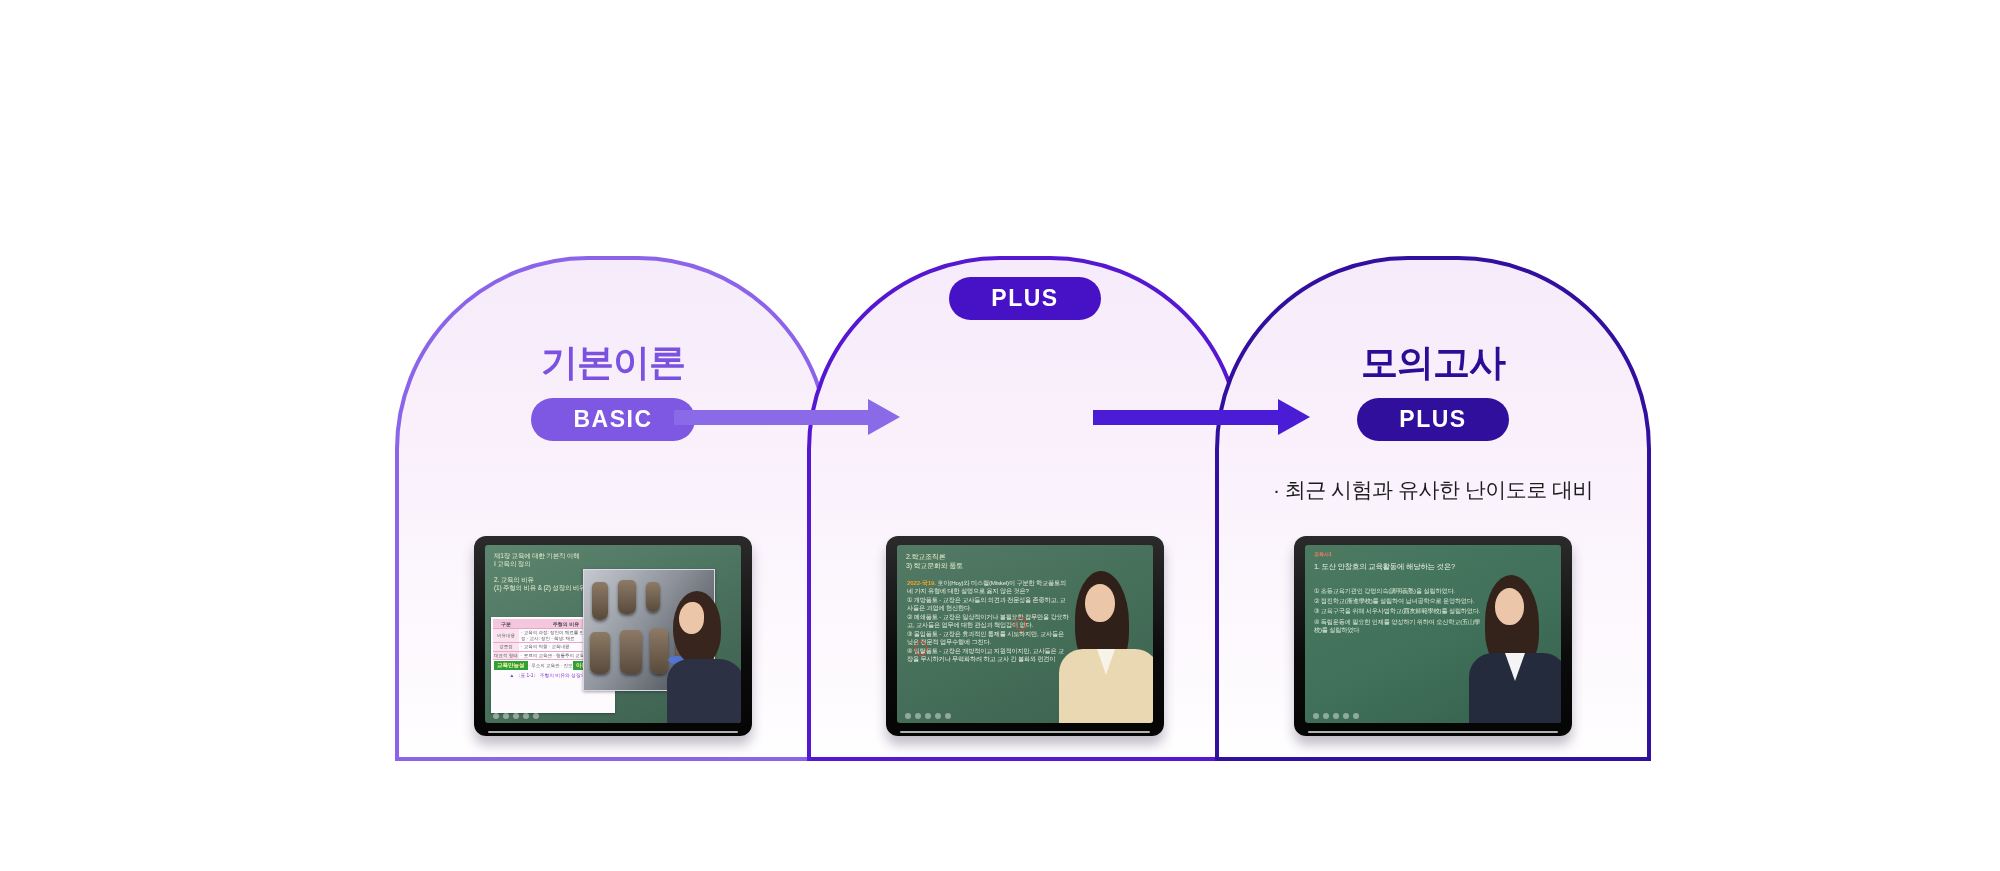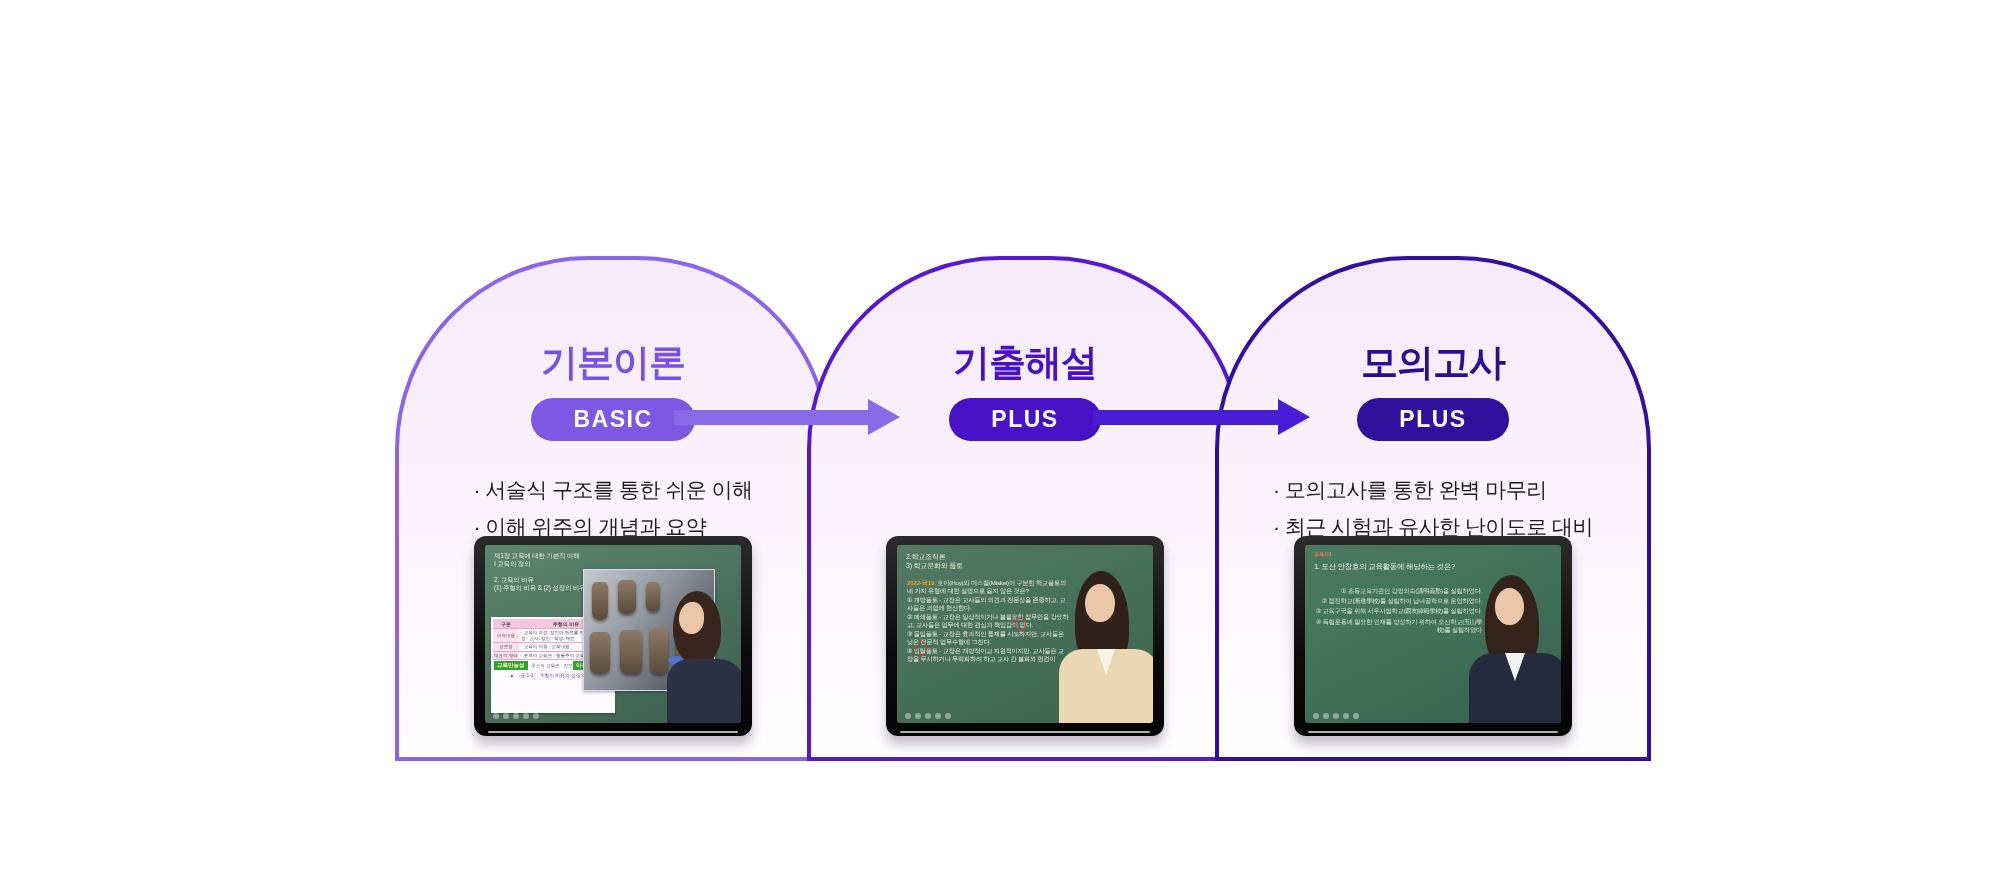--- a/index.html
+++ b/index.html
@@ -45,21 +45,21 @@
           width:278px;height:200px;z-index:2;}
   .bezel{position:absolute;inset:0;border-radius:12px;
          background:linear-gradient(180deg,#2b2b2b 0%,#0b0b0b 60%,#050505 100%);
          box-shadow:0 9px 12px rgba(60,50,80,0.30);}
   .bezel::after{content:"";position:absolute;left:14px;right:14px;bottom:3px;height:2px;
          background:#cfd0d2;border-radius:2px;opacity:.85;}
   .screen{position:absolute;left:11px;right:11px;top:9px;bottom:13px;
           border-radius:3px;overflow:hidden;}
   .s1{background:linear-gradient(155deg,#5d8670 0%,#49705c 55%,#3c5f4d 100%);}
   .s2{background:linear-gradient(155deg,#527a64 0%,#456e59 55%,#3a614d 100%);}
-  .s3{background:linear-gradient(155deg,#4c7a61 0%,#40705a 55%,#35604b 100%);text-align:right;}
+  .s3{background:linear-gradient(155deg,#4c7a61 0%,#40705a 55%,#35604b 100%);}
   
   .board-lines{position:absolute;left:9px;top:7px;color:#e9efcf;}
   .bline{font-size:6.5px;line-height:8px;white-space:nowrap;letter-spacing:-0.2px;}
   .bline.gap{margin-top:8px;}
   
   .slide{position:absolute;left:6px;top:72px;width:124px;height:96px;background:#fdfbfd;
          z-index:2;padding:2px;box-sizing:border-box;box-shadow:0 1px 2px rgba(0,0,0,.3);}
   .trow{display:flex;border-bottom:0.5px solid #e7a8c8;}
   .th{background:#f5c7de;color:#444;font-size:5px;font-weight:bold;text-align:center;padding:1.5px 0;}
   .th.l{width:26px;}.th.r{flex:1;}
@@ -124,24 +124,20 @@
   
   .dots{position:absolute;left:8px;bottom:4px;display:flex;gap:4px;z-index:5;}
   .dots i{width:6px;height:6px;border-radius:50%;background:rgba(255,255,255,.42);}
 </style>
 </head>
 <body>
 
 <section class="card c1">
   <h2 class="title">기본이론</h2>
   <div class="pill">BASIC</div>
-  <div class="bullets">
-    <div class="bullet">· 서술식 구조를 통한 쉬운 이해</div>
-    <div class="bullet">· 이해 위주의 개념과 요약</div>
-  </div>
   <div class="tablet">
     <div class="bezel"></div>
     <div class="screen s1">
       <div class="board-lines">
         <div class="bline">제1장 교육에 대한 기본적 이해</div>
         <div class="bline">Ⅰ 교육의 정의</div>
         <div class="bline gap">2. 교육의 비유</div>
         <div class="bline">(1) 주형의 비유 &amp; (2) 성장의 비유</div>
       </div>
       <div class="slide">
@@ -188,21 +184,20 @@
           <i></i>
           <i></i>
           <i></i>
           <i></i>
         </div>
     </div>
   </div>
 </section>
 
 <section class="card c2">
-  <h2 class="title">기출해설</h2>
   <div class="pill">PLUS</div>
   <div class="tablet">
     <div class="bezel"></div>
     <div class="screen s2">
       <div class="board-lines">
         <div class="bline" style="font-size:7px;line-height:9px;">2.학교조직론</div>
         <div class="bline" style="font-size:7px;line-height:9px;">3) 학교문화와 풍토</div>
       </div>
       <div class="q2">
         <span class="tag2">2022·국19.</span>
@@ -227,21 +222,20 @@
           <i></i>
         </div>
     </div>
   </div>
 </section>
 
 <section class="card c3">
   <h2 class="title">모의고사</h2>
   <div class="pill">PLUS</div>
   <div class="bullets">
-    <div class="bullet">· 모의고사를 통한 완벽 마무리</div>
     <div class="bullet">· 최근 시험과 유사한 난이도로 대비</div>
   </div>
   <div class="tablet">
     <div class="bezel"></div>
     <div class="screen s3">
       <div class="tag3">교육사1</div>
       <div class="q3">1. 도산 안창호의 교육활동에 해당하는 것은?</div>
       <div class="opts3">
         <div class="opt">① 초등교육기관인 강명의숙(講明義塾)을 설립하였다.</div>
         <div class="opt">② 점진학교(漸進學校)를 설립하여 남녀공학으로 운영하였다.</div>

